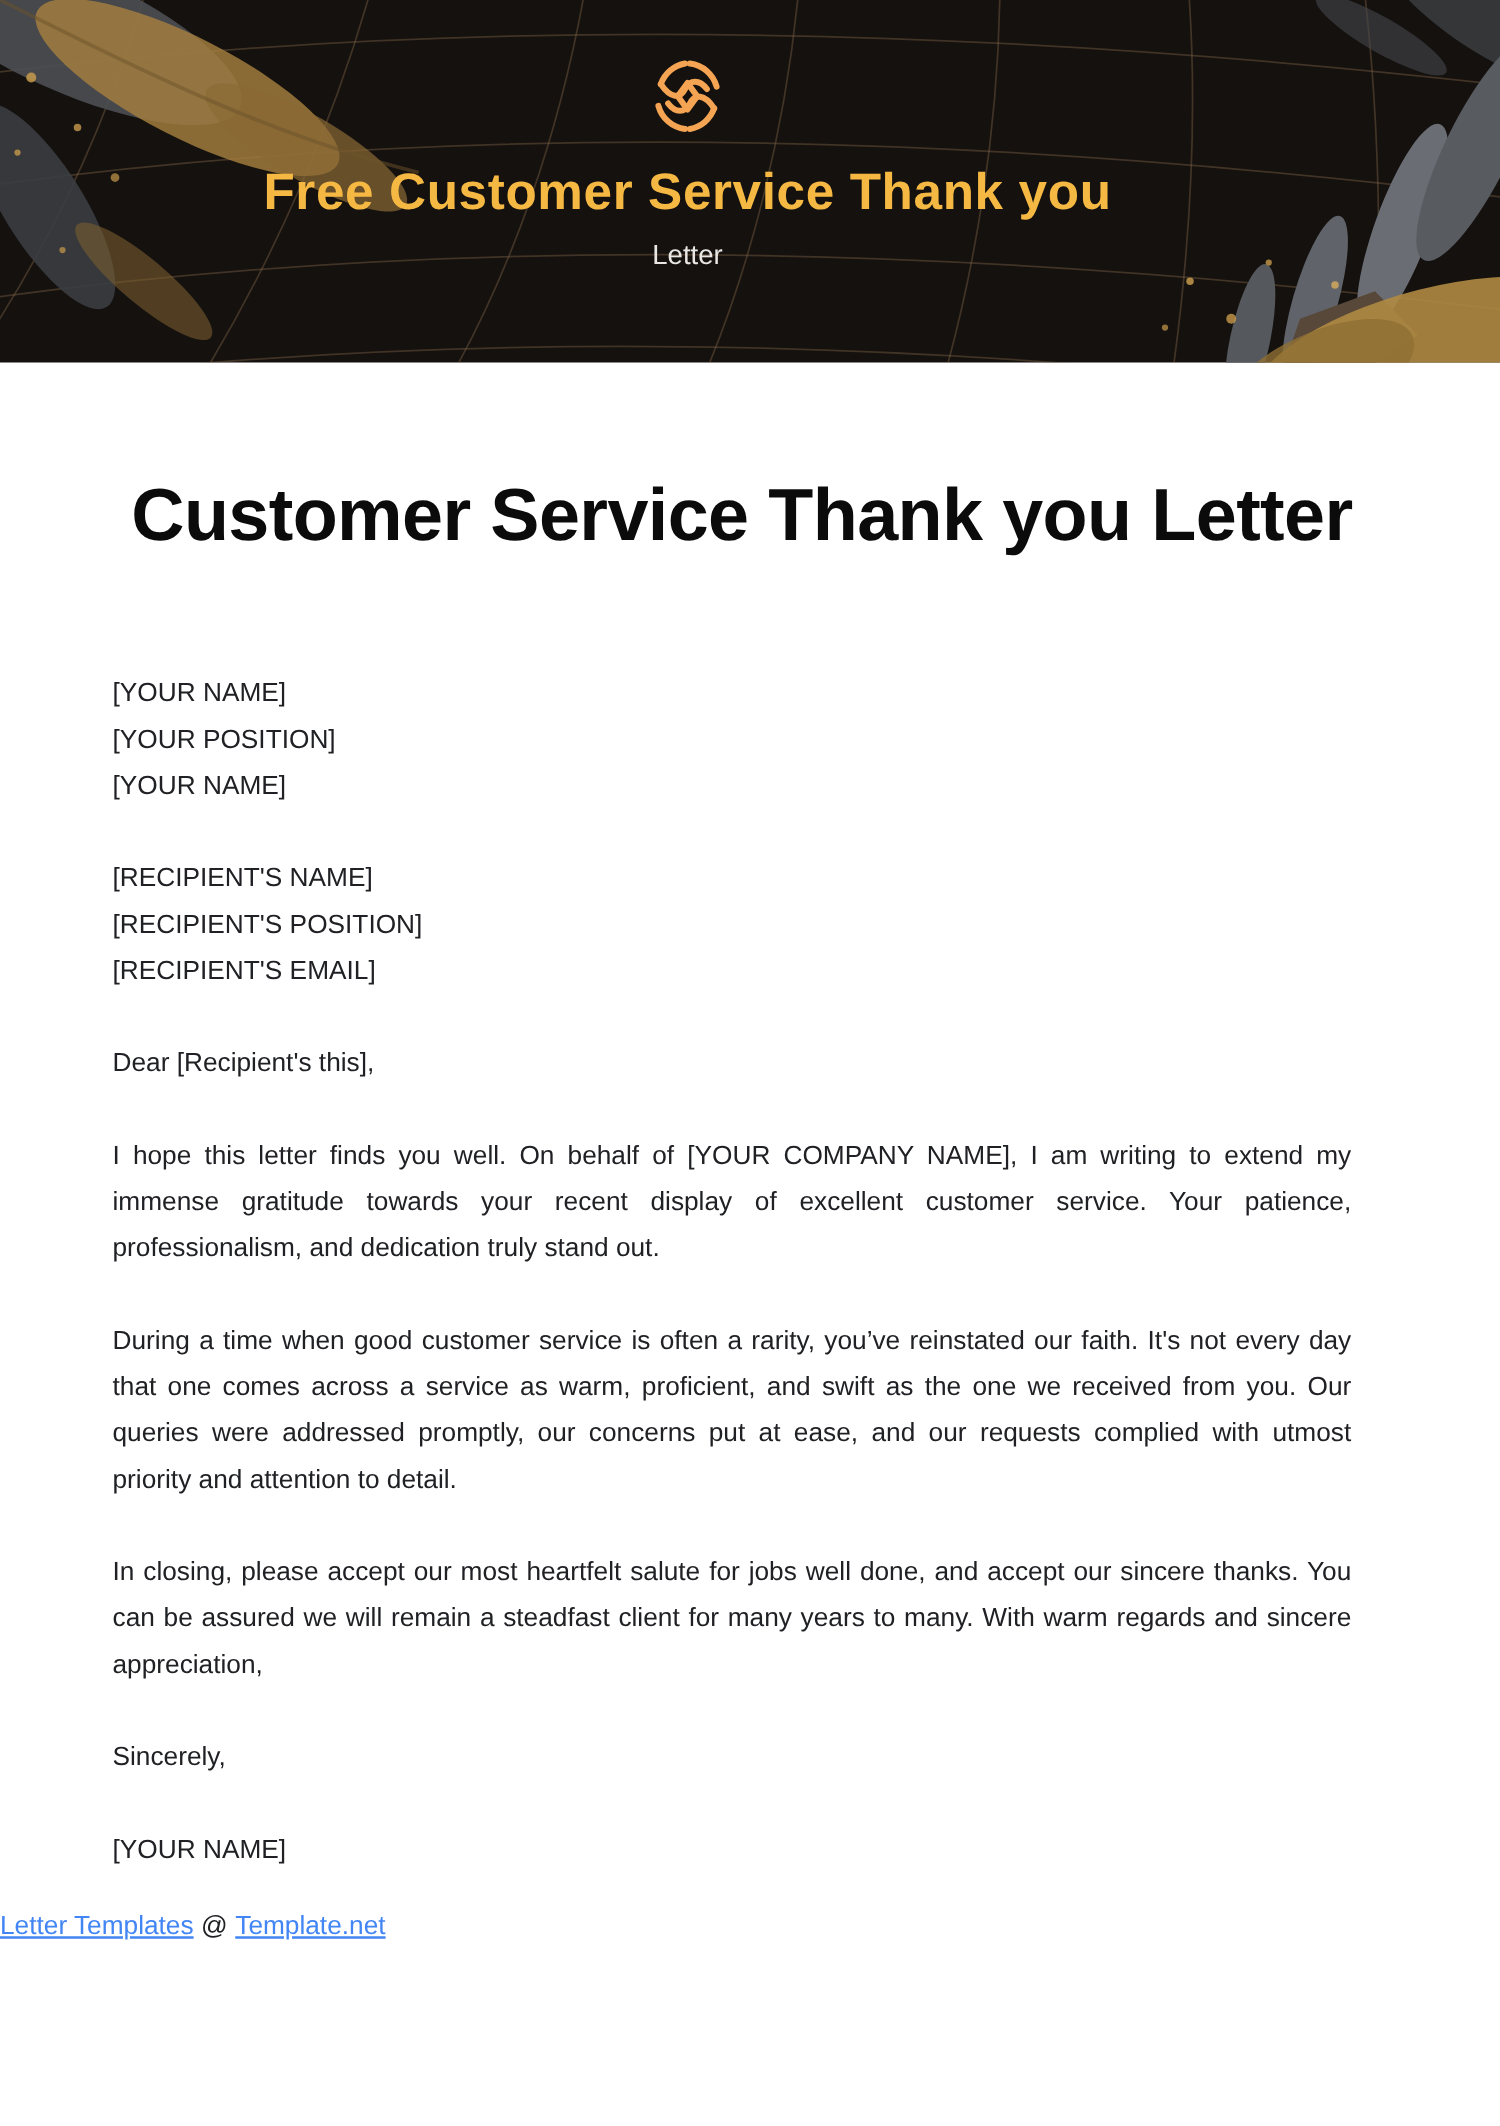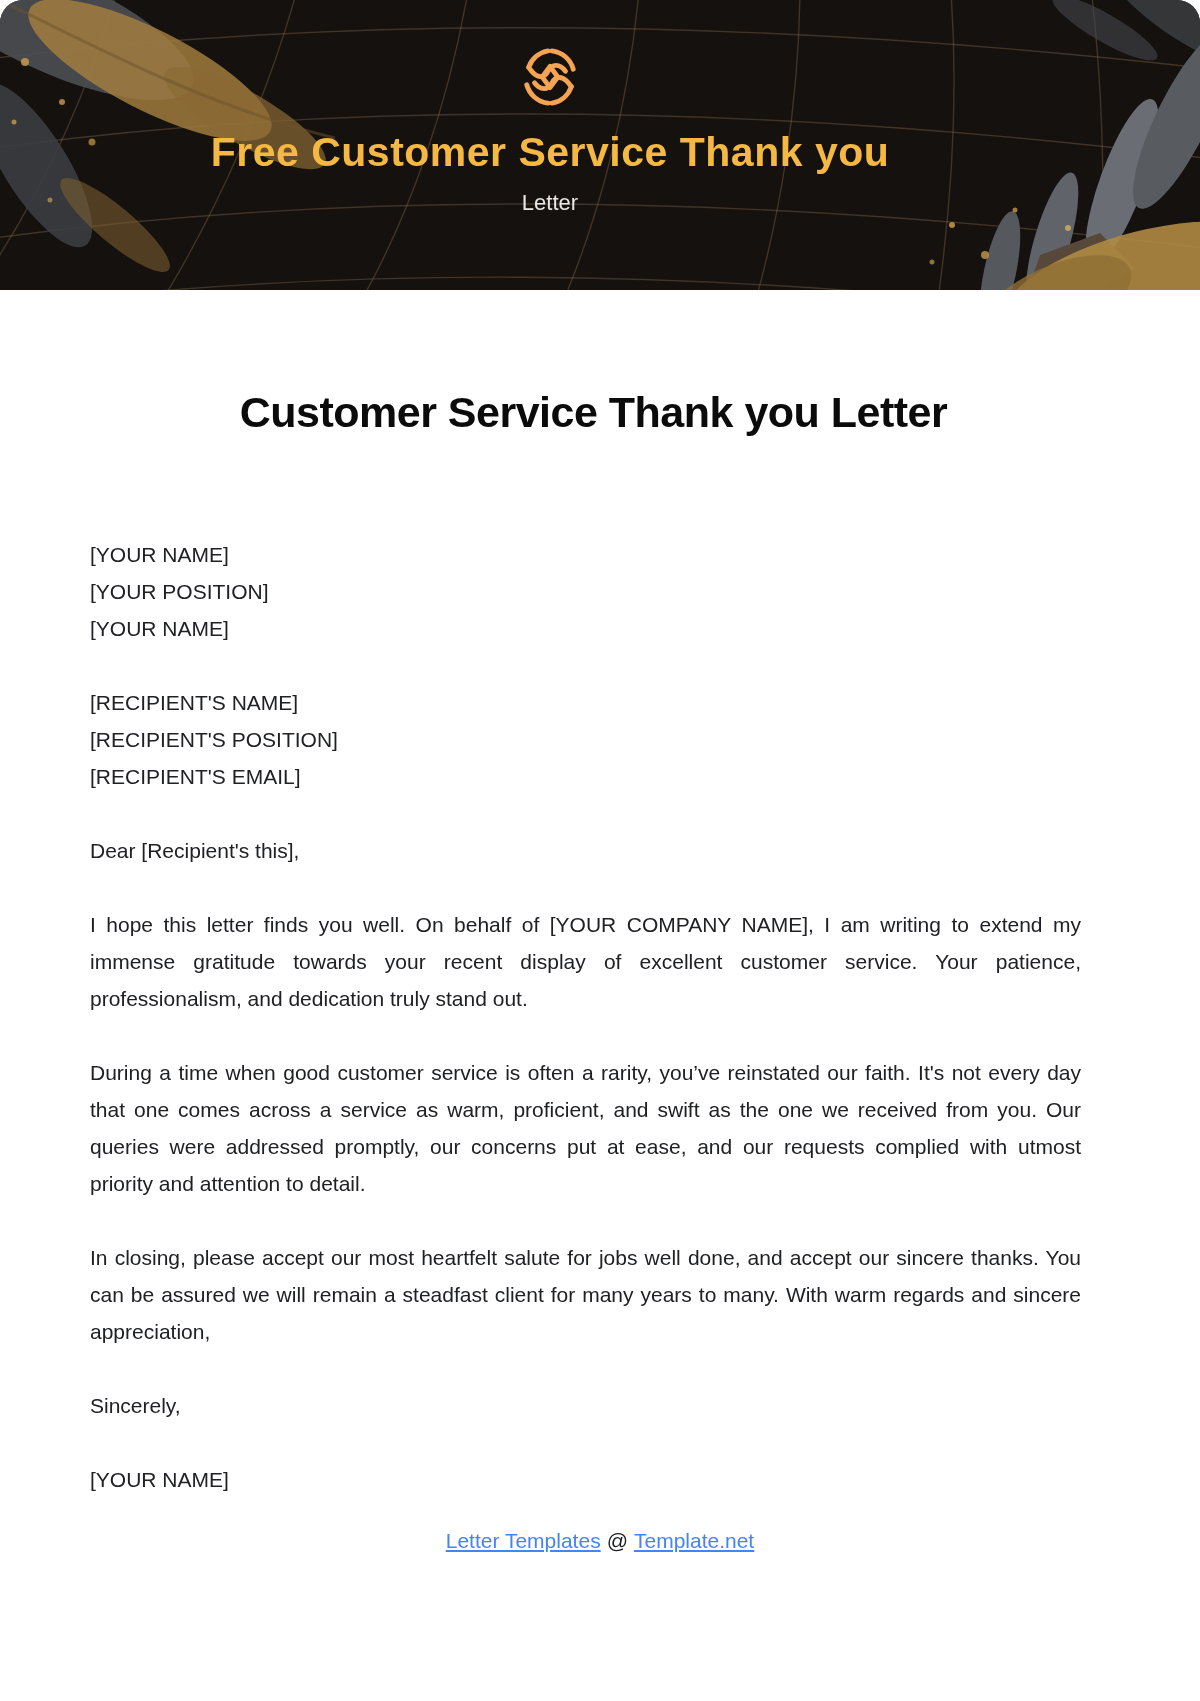--- a/index.html
+++ b/index.html
@@ -1,54 +1,53 @@
 <!DOCTYPE html>
 <html><head>
 <meta charset="utf-8">
 <style>
   html,body{margin:0;padding:0;background:#ffffff;}
   .page{
     width:1200px;height:1701px;margin:0 auto;background:#ffffff;
     position:relative;overflow:hidden;
     font-family:"Liberation Sans","DejaVu Sans",sans-serif;
     color:#202124;
-    border-radius:23px;
   }
   
   .hero{
     position:relative;width:1200px;height:290px;background:#14110f;overflow:hidden;
   }
   .hero-decor{position:absolute;top:0;left:0;width:100%;height:100%;}
   .hero-content{
     position:relative;text-align:center;padding-top:46px;padding-right:100px;
   }
   .logo{display:inline-block;width:62px;height:62px;}
   .hero-title{
     margin:16px 0 0 0;font-size:41px;line-height:48px;font-weight:800;
     color:#f5b843;letter-spacing:0.5px;
   }
   .hero-subtitle{
     margin:12px 0 0 0;font-size:22px;line-height:30px;font-weight:400;color:#e9e7e4;
   }
   
   .letter{padding:0 103px 0 90px;}
   .doc-title{
-    margin:96px 0 0 0;text-align:center;font-size:43px;line-height:52px;
+    margin:96px 0 0 0;text-align:center;font-size:59px;line-height:52px;
     font-weight:700;color:#0b0b0b;letter-spacing:-0.5px;
   }
   .block{margin:37px 0 0 0;}
   .block.first{margin-top:98px;}
   .line{font-size:21px;line-height:37px;}
   .date-line{font-weight:700;}
   .para{
     margin:37px 16px 0 0;font-size:21px;line-height:37px;text-align:justify;
   }
   
   .footer{
-    margin:28px 0 0 0;text-align:center;font-size:21px;line-height:30px;
+    margin:28px 0 0 0;text-align:left;font-size:21px;line-height:30px;
   }
   .footer a{color:#4285f4;text-decoration:underline;cursor:pointer;}
   .footer .at{color:#202124;margin:0 6px;}
 </style>
 </head>
 <body>
 
 <div class="page">
 
   <div class="hero">

